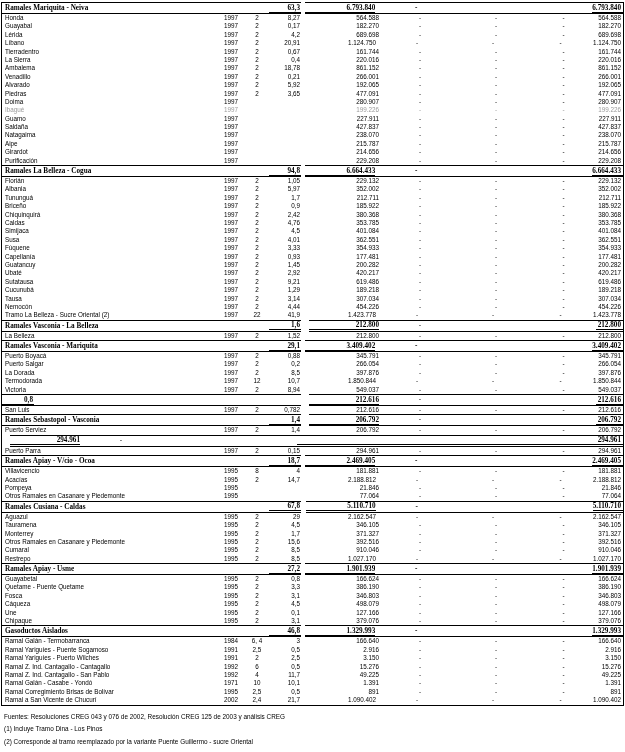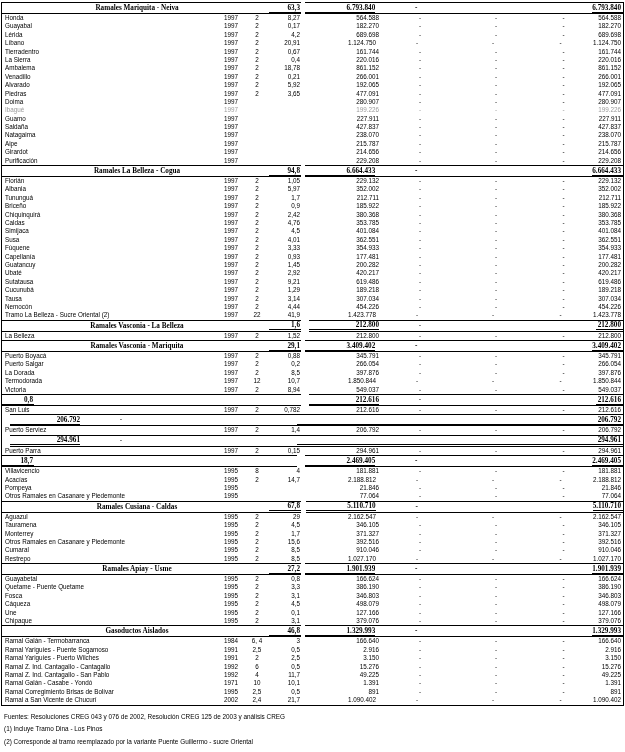--- a/index.html
+++ b/index.html
@@ -32,21 +32,21 @@
   .c{display:inline-block;box-sizing:border-box;white-space:nowrap;overflow:hidden;}
   .c-name{width:215px;padding-left:3px;text-align:left;}
   .c-year{width:28px;text-align:center;}
   .c-dia{width:24px;text-align:center;}
   .c-len{width:32px;text-align:right;padding-right:1px;}
   .c-val{width:70px;text-align:right;}
   .c-d1{width:82px;text-align:center;}
   .c-d2{width:70px;text-align:center;}
   .c-d3{width:65px;text-align:center;}
   .c-tot{flex:1;text-align:right;padding-right:2px;}
-  .sec .c-secname{width:267px;padding-left:3px;text-align:center;}
+  .sec .c-secname{width:267px;padding-left:3px;text-align:left;}
   .u{border-bottom:1px solid #000;}
   .muted{color:#9a9a9a;}
   .footer{margin:7px 0 0 4px;font-size:6.4px;line-height:8px;}
   .footer .fline{margin-bottom:4.5px;white-space:nowrap;}
 </style>
 </head>
 <body>
 
 <div class="page">
   <div class="tablebox">
@@ -785,20 +785,24 @@
         <div class="gap"></div>
         <div class="rpart">
           <span class="c c-val">212.616</span>
           <span class="c c-d1">-</span>
           <span class="c c-d2">-</span>
           <span class="c c-d3">-</span>
           <span class="c c-tot">212.616</span>
         </div>
       </div>
       <div class="row sec">
+        <div class="lpart">
+          <span class="c c-secname">Ramales Sebastopol - Vasconia</span>
+          <span class="c c-len u">1,4</span>
+        </div>
         <div class="gap"></div>
         <div class="rpart">
           <span class="c c-val u">206.792</span>
           <span class="c c-d1">-</span>
           <span class="c c-d2"></span>
           <span class="c c-d3"></span>
           <span class="c c-tot u">206.792</span>
         </div>
       </div>
       <div class="row det">
@@ -838,20 +842,21 @@
         <div class="rpart">
           <span class="c c-val">294.961</span>
           <span class="c c-d1">-</span>
           <span class="c c-d2">-</span>
           <span class="c c-d3">-</span>
           <span class="c c-tot">294.961</span>
         </div>
       </div>
       <div class="row sec">
         <div class="lpart">
+          <span class="c c-secname">Ramales Apiay - V/cio - Ocoa</span>
           <span class="c c-len u">18,7</span>
         </div>
         <div class="gap"></div>
         <div class="rpart">
           <span class="c c-val u">2.469.405</span>
           <span class="c c-d1">-</span>
           <span class="c c-d2"></span>
           <span class="c c-d3"></span>
           <span class="c c-tot u">2.469.405</span>
         </div>

